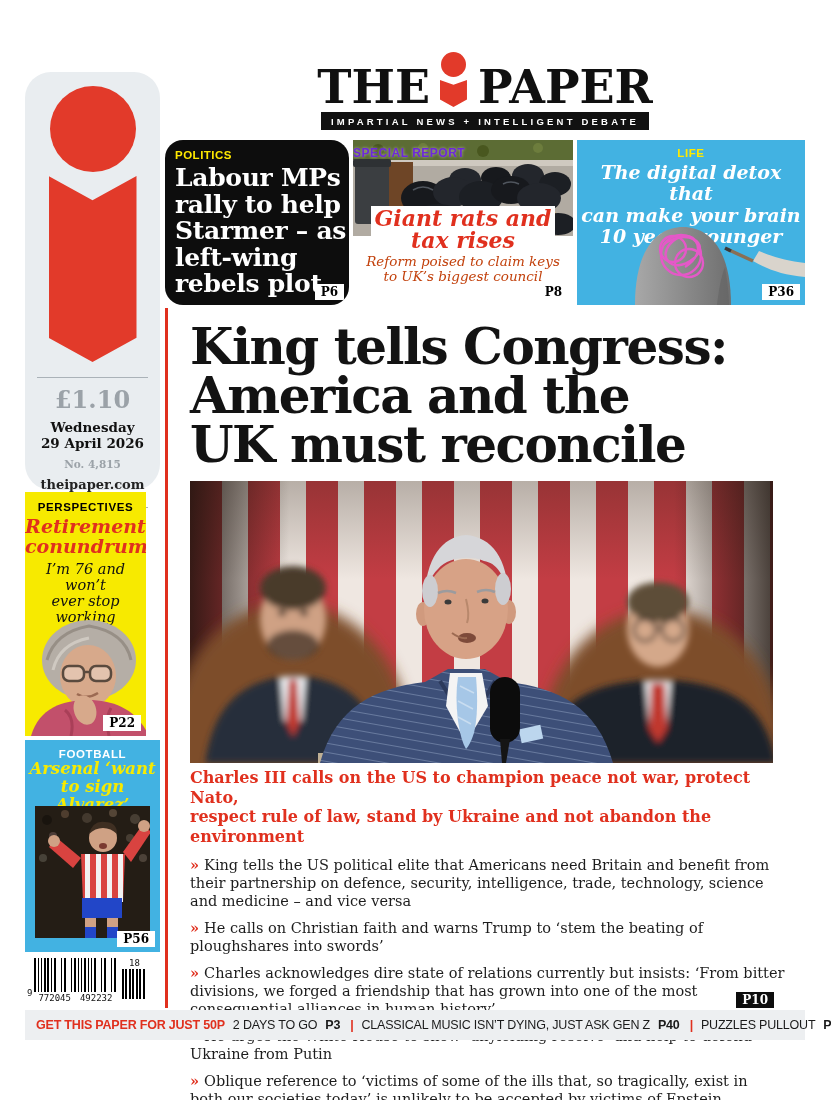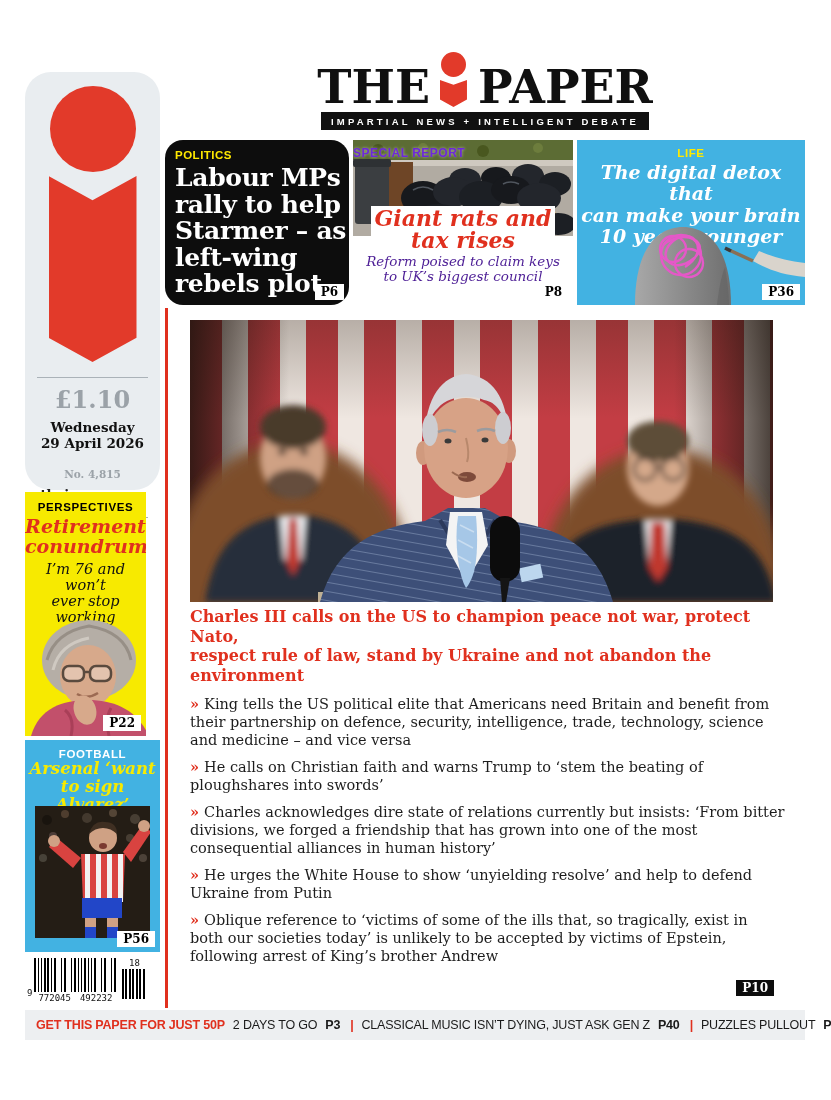--- a/index.html
+++ b/index.html
@@ -20,21 +20,21 @@
 
   
   .sidebar{position:absolute;left:25px;top:0;width:135px;height:1100px;}
   .sb-brand{position:absolute;top:72px;left:0;width:135px;height:418px;background:#e9edf0;border-radius:26px;}
   .sb-dot{width:86px;height:86px;border-radius:50%;background:#e23a2a;margin:14px auto 0;}
   .sb-ibody{width:88px;height:186px;background:#e23a2a;margin:4px auto 0;
             clip-path:polygon(0 0,50% 13%,100% 0,100% 87%,50% 100%,0 87%);}
   .sb-rule{height:1px;background:#aab2b8;margin:15px 12px 0;}
   .sb-price{font:bold 24px "DejaVu Serif",serif;color:#9ba2a8;text-align:center;margin-top:7px;}
   .sb-date{font:bold 13.5px/1.2 "DejaVu Serif",serif;color:#111;text-align:center;margin-top:5px;}
-  .sb-issue{font:bold 10.5px "DejaVu Serif",serif;color:#9ba2a8;text-align:center;margin-top:17px;}
+  .sb-issue{font:bold 10.5px "DejaVu Serif",serif;color:#9ba2a8;text-align:center;margin-top:7px;}
   .sb-site{font:600 13px "DejaVu Serif",serif;color:#222;text-align:center;margin-top:7px;}
 
   .sb-persp{position:absolute;top:492px;left:0;width:121px;height:244px;background:#f7ea00;overflow:hidden;}
   .sb-persp .kicker{font:bold 11.5px "Liberation Sans",sans-serif;color:#000;text-align:center;
                     letter-spacing:.6px;margin-top:9px;}
   .sb-persp .hl{font:bold italic 19px/1.05 "DejaVu Serif",serif;color:#e0301e;text-align:center;margin-top:4px;}
   .sb-persp .sub{font:italic 14.5px/1.1 "DejaVu Serif",serif;color:#111;text-align:center;margin-top:5px;}
   .persp-art{position:absolute;bottom:0;left:0;}
 
   .sb-foot{position:absolute;top:740px;left:0;width:135px;height:212px;background:#42b2e2;overflow:hidden;}
@@ -63,21 +63,21 @@
               margin:9px 0 0 10px;}
   .t1 .hl{font:bold 25px/1.06 "DejaVu Serif",serif;color:#fff;margin:4px 0 2px 10px;letter-spacing:-.3px;}
   .t2{width:220px;background:#fff;display:flex;flex-direction:column;}
   .t2-photo{position:relative;height:96px;flex:none;}
   .t2 .kicker{position:absolute;top:6px;left:0;right:0;text-align:left;z-index:3;
       font:bold 12px "Liberation Sans",sans-serif;color:#6d28d9;letter-spacing:.5px;
       text-shadow:0 0 3px rgba(255,255,255,.55);}
   .t2-white{flex:1;background:#fff;text-align:center;position:relative;}
   .t2 .hl{display:block;background:#fff;margin:-30px 18px 0;padding:2px 2px 0;position:relative;z-index:2;
           font:bold italic 22px/0.98 "DejaVu Serif",serif;color:#e0301e;}
-  .t2 .sub{font:italic 13.5px/1.1 "DejaVu Serif",serif;color:#4c1d95;margin-top:3px;}
+  .t2 .sub{font:italic 13.5px/1.1 "DejaVu Serif",serif;color:#c2410c;margin-top:3px;}
   .t3{width:228px;background:#42b2e2;}
   .t3 .kicker{font:bold 11.5px "Liberation Sans",sans-serif;color:#ffe900;letter-spacing:.6px;
               text-align:center;margin-top:7px;}
   .t3 .hl{font:bold italic 19px/1.12 "DejaVu Serif",serif;color:#fff;text-align:center;margin-top:3px;}
   .t3-art{position:absolute;bottom:0;left:0;}
 
   .badge{position:absolute;right:5px;bottom:5px;background:#fff;color:#000;
          font:bold 12px "DejaVu Serif",serif;padding:1px 6px;z-index:5;}
   .badge.dark{background:#0d0d0d;color:#fff;}
 
@@ -88,21 +88,21 @@
   .photo{position:relative;width:583px;height:282px;margin-top:12px;overflow:hidden;
          background:repeating-linear-gradient(90deg,#c33d44 0 32px,#efe7e1 32px 58px);}
   .photo::before{content:"";position:absolute;inset:0;z-index:1;
      background:linear-gradient(90deg,rgba(30,20,14,.85),rgba(30,20,14,0) 17%,rgba(30,20,14,0) 83%,rgba(30,20,14,.8)),
                 linear-gradient(180deg,rgba(40,28,16,.28),rgba(40,28,16,0) 35%);}
   .photo svg{position:relative;z-index:2;}
   .standfirst{font:bold 16px/1.22 "DejaVu Serif",serif;color:#e0301e;margin-top:5px;}
   .bullets{margin-top:10px;width:595px;}
   .bullet{font:14.5px/1.24 "DejaVu Serif",serif;color:#1d1d1d;margin-bottom:8px;}
   .bmark{color:#e0301e;font-weight:bold;margin-right:5px;}
-  .lead .badge{right:28px;bottom:12px;margin-top:24px;}
+  .lead .badge{right:28px;bottom:0;margin-top:24px;}
 
   
   .bottom-bar{position:absolute;left:25px;top:1010px;width:780px;height:30px;background:#edeff1;
       display:flex;align-items:center;padding-left:11px;box-sizing:border-box;
       font:12.5px "Liberation Sans",sans-serif;color:#1a1a1a;letter-spacing:-.2px;white-space:nowrap;}
   .bb-promo{color:#e0301e;font-weight:bold;margin-right:8px;}
   .bb-page{font-weight:bold;margin:0 8px;}
   .bb-sep{color:#e0301e;font-weight:bold;margin:0 8px 0 2px;}
 </style>
 </head>
@@ -287,20 +287,23 @@
           <circle cx="96" cy="52" r="13"></circle>
           <circle cx="112" cy="66" r="14"></circle>
           <path d="M86 48 C108 30 136 46 116 62 C96 78 78 60 96 44 C116 28 134 54 108 70"></path>
         </g>
       </svg>
       <span class="badge">P36</span>
     </div>
   </div>
 
   <div class="lead">
+    <div class="lead-hl pl">King tells Congress:
+America and the
+UK must reconcile</div>
 
     <div class="photo">
       <svg width="583" height="282" viewBox="0 0 583 282">
         <defs>
           <filter id="b3">
               <feGaussianBlur stdDeviation="3"></feGaussianBlur>
             </filter>
           <filter id="b7">
               <feGaussianBlur stdDeviation="7"></feGaussianBlur>
             </filter>

